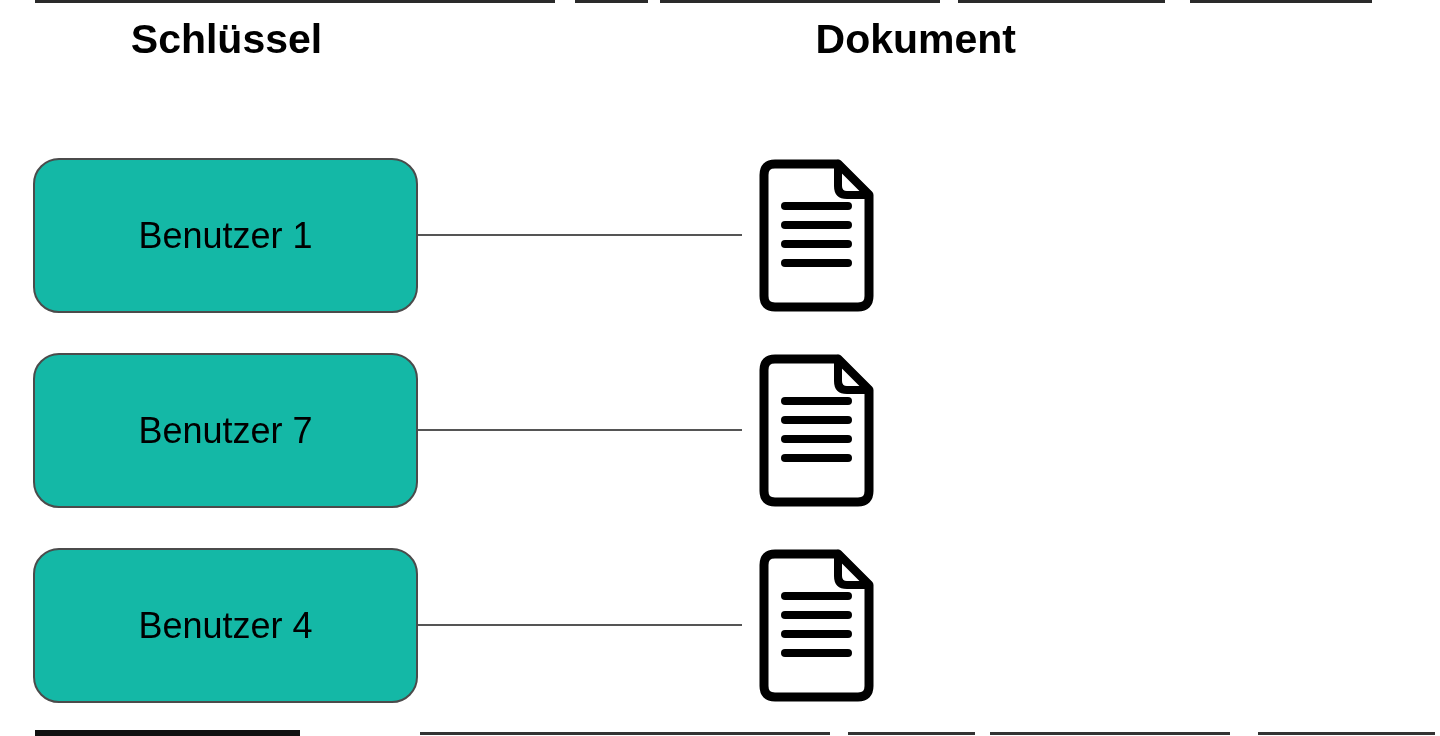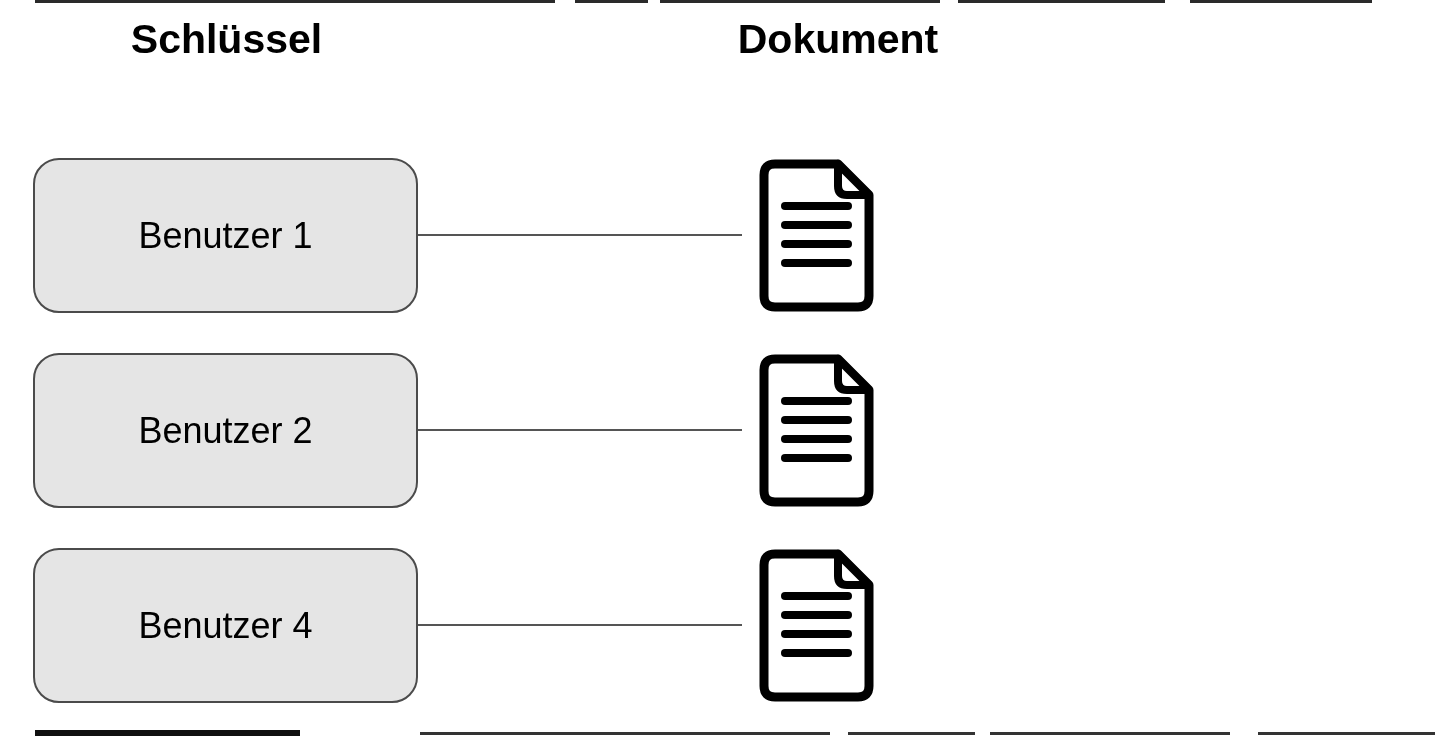--- a/index.html
+++ b/index.html
@@ -21,30 +21,30 @@
     position: absolute;
     top: 16px;
     font-size: 41px;
     font-weight: bold;
     line-height: 46px;
     text-align: center;
     color: #000000;
     white-space: nowrap;
   }
   .col-header.left  { left: 35px;  width: 383px; }
-  .col-header.right { left: 698px; width: 280px; }
+  .col-header.right { left: 736px; width: 280px; text-align: right; }
 
   
   .key-box {
     position: absolute;
     left: 33px;
     width: 385px;
     height: 155px;
     box-sizing: border-box;
-    background: #e5e5e5;
+    background: #14b8a6;
     border: 2.5px solid #4b4b4b;
     border-radius: 26px;
     display: flex;
     align-items: center;
     justify-content: center;
   }
   .key-label {
     font-size: 36px;
     line-height: 1;
     color: #000000;
@@ -101,21 +101,21 @@
       <path d="M80 6 L111 37 V138 Q111 149 100 149 H17 Q6 149 6 138 V17 Q6 6 17 6 Z" fill="#ffffff" stroke="#000000" stroke-width="9" stroke-linejoin="round"></path>
       <path d="M80 6 V28 Q80 37 89 37 H111 Z" fill="#ffffff" stroke="#000000" stroke-width="8" stroke-linejoin="round"></path>
       <line x1="27" y1="48" x2="90" y2="48" stroke="#000000" stroke-width="8" stroke-linecap="round"></line>
       <line x1="27" y1="67" x2="90" y2="67" stroke="#000000" stroke-width="8" stroke-linecap="round"></line>
       <line x1="27" y1="86" x2="90" y2="86" stroke="#000000" stroke-width="8" stroke-linecap="round"></line>
       <line x1="27" y1="105" x2="90" y2="105" stroke="#000000" stroke-width="8" stroke-linecap="round"></line>
     </svg>
   </div>
 
   <div class="key-box" style="top:353px">
-    <span class="key-label">Benutzer 2</span>
+    <span class="key-label">Benutzer 7</span>
   </div>
   <div class="connector" style="top:429px"></div>
   <div class="doc" style="top:353px">
     <svg viewBox="0 0 117 155" xmlns="http://www.w3.org/2000/svg" aria-hidden="true">
       <path d="M80 6 L111 37 V138 Q111 149 100 149 H17 Q6 149 6 138 V17 Q6 6 17 6 Z" fill="#ffffff" stroke="#000000" stroke-width="9" stroke-linejoin="round"></path>
       <path d="M80 6 V28 Q80 37 89 37 H111 Z" fill="#ffffff" stroke="#000000" stroke-width="8" stroke-linejoin="round"></path>
       <line x1="27" y1="48" x2="90" y2="48" stroke="#000000" stroke-width="8" stroke-linecap="round"></line>
       <line x1="27" y1="67" x2="90" y2="67" stroke="#000000" stroke-width="8" stroke-linecap="round"></line>
       <line x1="27" y1="86" x2="90" y2="86" stroke="#000000" stroke-width="8" stroke-linecap="round"></line>
       <line x1="27" y1="105" x2="90" y2="105" stroke="#000000" stroke-width="8" stroke-linecap="round"></line>

